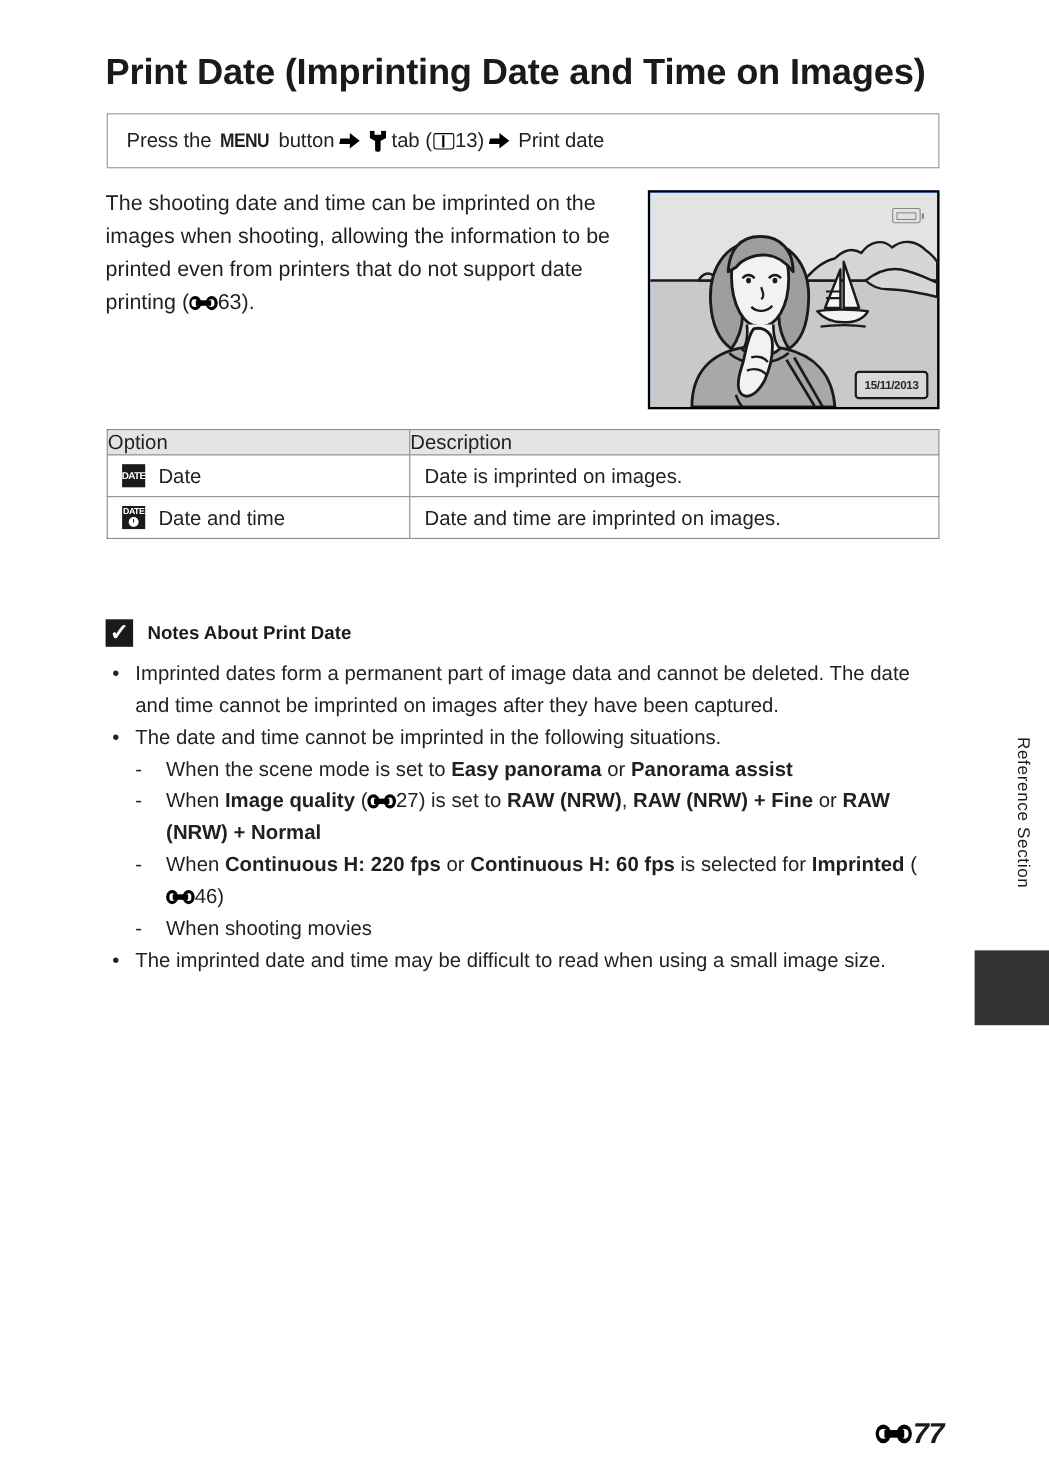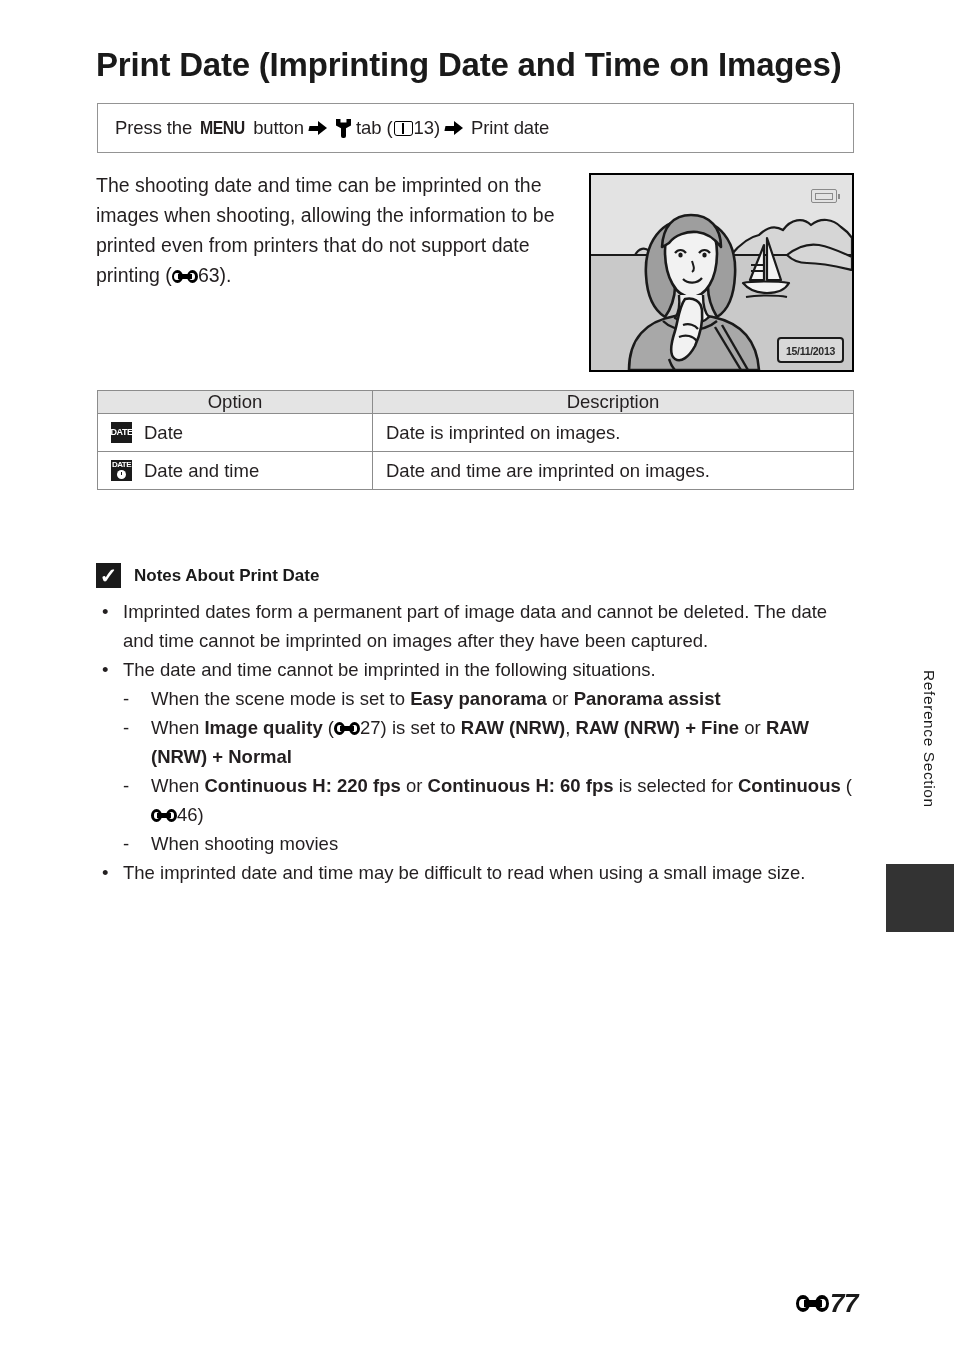--- a/index.html
+++ b/index.html
@@ -159,21 +159,21 @@
   }
   .opt-table td, .opt-table th {
     border: 1.4px solid #8c8c8c;
     padding: 0;
     color: #231f20;
     font-weight: normal;
   }
   .opt-table thead th {
     background: #e4e4e4;
     height: 22px;
-    text-align: center;
+    text-align: left;
     font-size: 18.5px;
   }
   .opt-table tbody tr { height: 38px; }
   .col-opt { width: 275px; }
   .cell-opt {
     display: flex; height: 100%;
     padding-left: 13px; gap: 12px;
   }
   .cell-desc { padding-left: 13px; font-size: 18.5px; }
 
@@ -436,21 +436,21 @@
         <span class="sub-text"><span>When the scene mode is set to </span><b>Easy panorama</b><span> or </span><b>Panorama assist</b></span>
       </div>
 
       <div class="sub-row">
         <span class="sub-mark">-</span>
         <span class="sub-text"><span>When </span><b>Image quality</b><span> (</span><span class="ref-glyph"><i class="lft"></i><i class="rgt"></i><i class="lfth"></i><i class="rgth"></i><i class="bar2"></i></span><span>27</span><span>) is set to </span><b>RAW (NRW)</b><span>, </span><b>RAW (NRW) + Fine</b><span> or </span><b>RAW (NRW) + Normal</b></span>
       </div>
 
       <div class="sub-row">
         <span class="sub-mark">-</span>
-        <span class="sub-text"><span>When </span><b>Continuous H: 220 fps</b><span> or </span><b>Continuous H: 60 fps</b><span> is selected for </span><b>Continuous</b><span> (</span><span class="ref-glyph"><i class="lft"></i><i class="rgt"></i><i class="lfth"></i><i class="rgth"></i><i class="bar2"></i></span><span>46</span><span>)</span></span>
+        <span class="sub-text"><span>When </span><b>Continuous H: 220 fps</b><span> or </span><b>Continuous H: 60 fps</b><span> is selected for </span><b>Imprinted</b><span> (</span><span class="ref-glyph"><i class="lft"></i><i class="rgt"></i><i class="lfth"></i><i class="rgth"></i><i class="bar2"></i></span><span>46</span><span>)</span></span>
       </div>
 
       <div class="sub-row">
         <span class="sub-mark">-</span>
         <span class="sub-text">When shooting movies</span>
       </div>
 
     </div>
 
     <div class="bullet-row">

